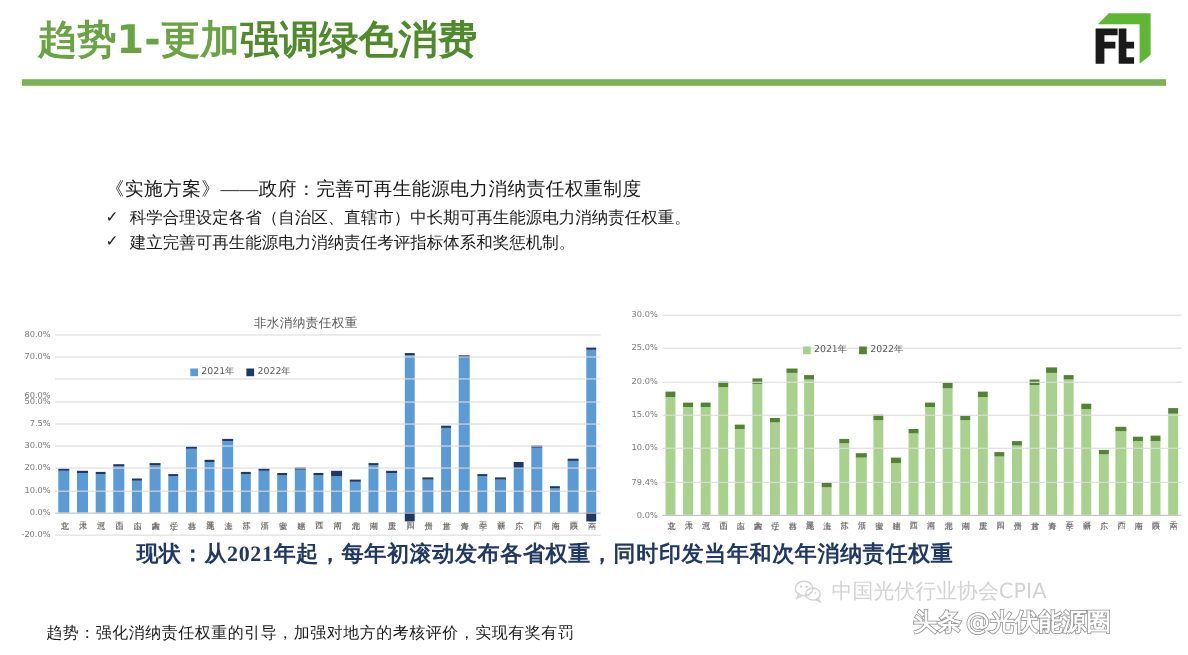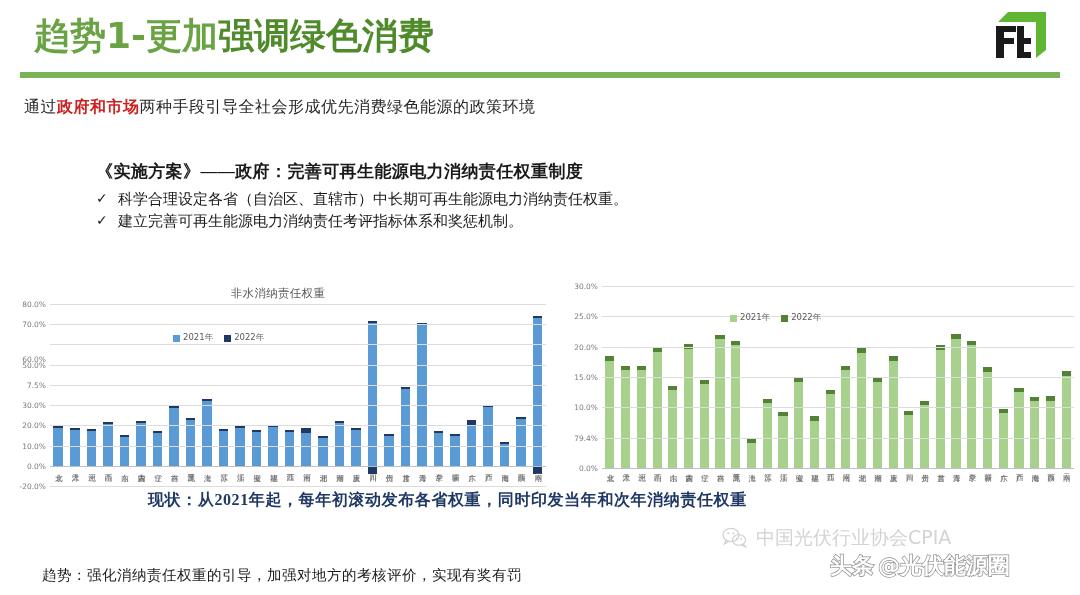--- a/index.html
+++ b/index.html
@@ -29,21 +29,21 @@
   .subtitle {
     position: absolute; left: 24px; top: 97px;
     font-size: 16px; color: #262626; letter-spacing: .5px;
     font-family: "Liberation Serif", serif; white-space: nowrap;
   }
   .subtitle .red { color: #cc2222; font-weight: 700; }
 
   
   .policy { position: absolute; left: 96px; top: 160px; }
   .policy-head {
-    font-size: 17px; font-weight: 700; color: #1a1a1a; letter-spacing: .4px;
+    font-size: 17px; font-weight: 400; color: #1a1a1a; letter-spacing: .4px;
     white-space: nowrap; margin-bottom: 5px;
   }
   .policy-li {
     display: flex; align-items: flex-start; gap: 9px;
     font-size: 15px; color: #1a1a1a; line-height: 22px; white-space: nowrap;
   }
   .check { font-size: 14px; color: #1a1a1a; width: 13px; display:inline-block; }
 
   
   .chart-box { position: absolute; }
@@ -104,22 +104,22 @@
     position: absolute; display: flex; gap: 11px; align-items: center;
     font-size: 8.5px; color: #595959;
     font-family: "DejaVu Sans", "Liberation Sans", sans-serif;
   }
   .legend-item { display: flex; align-items: center; gap: 3px; }
   .swatch { width: 7px; height: 7px; display: inline-block; }
 
   
   .statement {
     position: absolute; left: 124px; top: 490px;
-    font-size: 16px; font-weight: 700; color: #1f3864;
-    letter-spacing: .6px; white-space: nowrap; margin-left: 24px;
+    font-size: 20px; font-weight: 700; color: #1f3864;
+    letter-spacing: .6px; white-space: nowrap;
   }
   .trend {
     position: absolute; left: 42px; top: 566px;
     font-size: 14.5px; color: #1a1a1a; letter-spacing: .5px; white-space: nowrap;
   }
 
   
   .wm-cpia {
     position: absolute; left: 722px; top: 525px;
     display: flex; align-items: center; gap: 8px;
@@ -147,23 +147,20 @@
   </div>
   <div class="title-rule"></div>
 
   <svg class="logo" viewBox="0 0 74 60">
     <path d="M24 4 L62 4 L62 42 L52 50 L52 14 L14 14 Z" fill="#5eb632"></path>
     <path d="M10 16 L48 16 L48 52 L10 52 Z" fill="#ffffff"></path>
     <path d="M12 18 L32 18 L32 24 L20 24 L20 30 L30 30 L30 36 L20 36 L20 50 L12 50 Z" fill="#1a1a1a"></path>
     <path d="M33 18 L40 18 L40 30 L47 30 L47 36 L40 36 L40 44 L47 44 L47 50 L33 50 Z" fill="#1a1a1a"></path>
   </svg>
 
-  <div class="subtitle">
-    <span>通过</span><span class="red">政府和市场</span><span>两种手段引导全社会形成优先消费绿色能源的政策环境</span>
-  </div>
 
   <div class="policy">
     <div class="policy-head">《实施方案》——政府：完善可再生能源电力消纳责任权重制度</div>
     <div class="policy-li">
       <span class="check">✓</span>
       <span>科学合理设定各省（自治区、直辖市）中长期可再生能源电力消纳责任权重。</span>
     </div>
     <div class="policy-li">
       <span class="check">✓</span>
       <span>建立完善可再生能源电力消纳责任考评指标体系和奖惩机制。</span>

